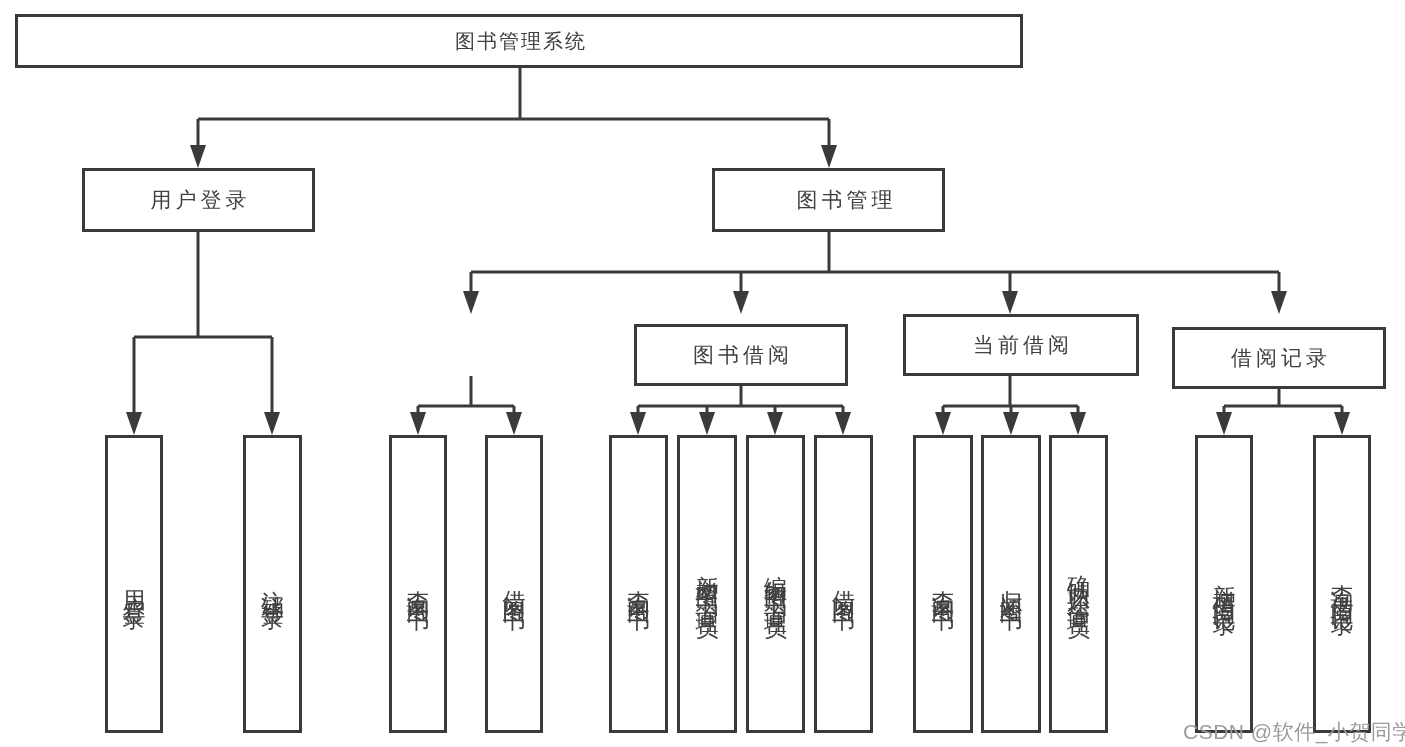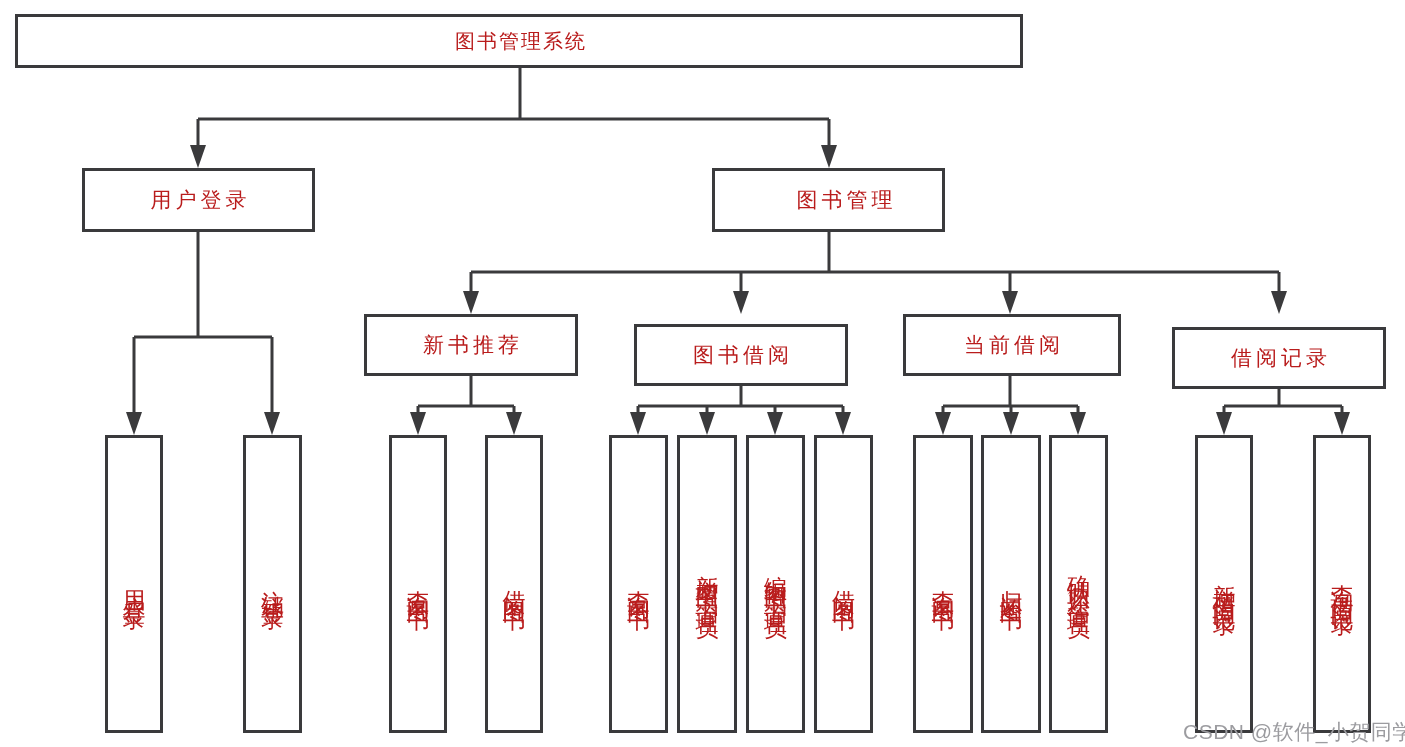--- a/index.html
+++ b/index.html
@@ -21,21 +21,21 @@
     top: 0;
   }
   .box {
     position: absolute;
     box-sizing: border-box;
     border: 3px solid #3a3a3c;
     background: #ffffff;
     display: flex;
     align-items: center;
     justify-content: center;
-    color: #b91c1c;
+    color: #404040;
   }
   .box.h {
     font-size: 21px;
     letter-spacing: 4px;
     text-indent: 4px; 
     white-space: nowrap;
   }
   .box.root {
     font-size: 20px;
     letter-spacing: 2px;
@@ -98,27 +98,24 @@
     <span>图书管理系统</span>
   </div>
 
   <div class="box h" style="left:82px; top:168px; width:233px; height:64px;">
     <span>用户登录</span>
   </div>
   <div class="box h" style="left:712px; top:168px; width:233px; height:64px;padding-left:32px;">
     <span>图书管理</span>
   </div>
 
-  <div class="box h" style="left:364px; top:314px; width:214px; height:62px;">
-    <span>新书推荐</span>
-  </div>
   <div class="box h" style="left:634px; top:324px; width:214px; height:62px;">
     <span>图书借阅</span>
   </div>
-  <div class="box h" style="left:903px; top:314px; width:218px; height:62px;">
+  <div class="box h" style="left:903px; top:314px; width:236px; height:62px;">
     <span>当前借阅</span>
   </div>
   <div class="box h" style="left:1172px; top:314px; width:214px; height:62px;margin-top:13px;">
     <span>借阅记录</span>
   </div>
 
   <div class="box v" style="left:105px; top:435px; width:58px; height:298px;">
     <span>用户登录</span>
   </div>
   <div class="box v" style="left:243px; top:435px; width:59px; height:298px;">

